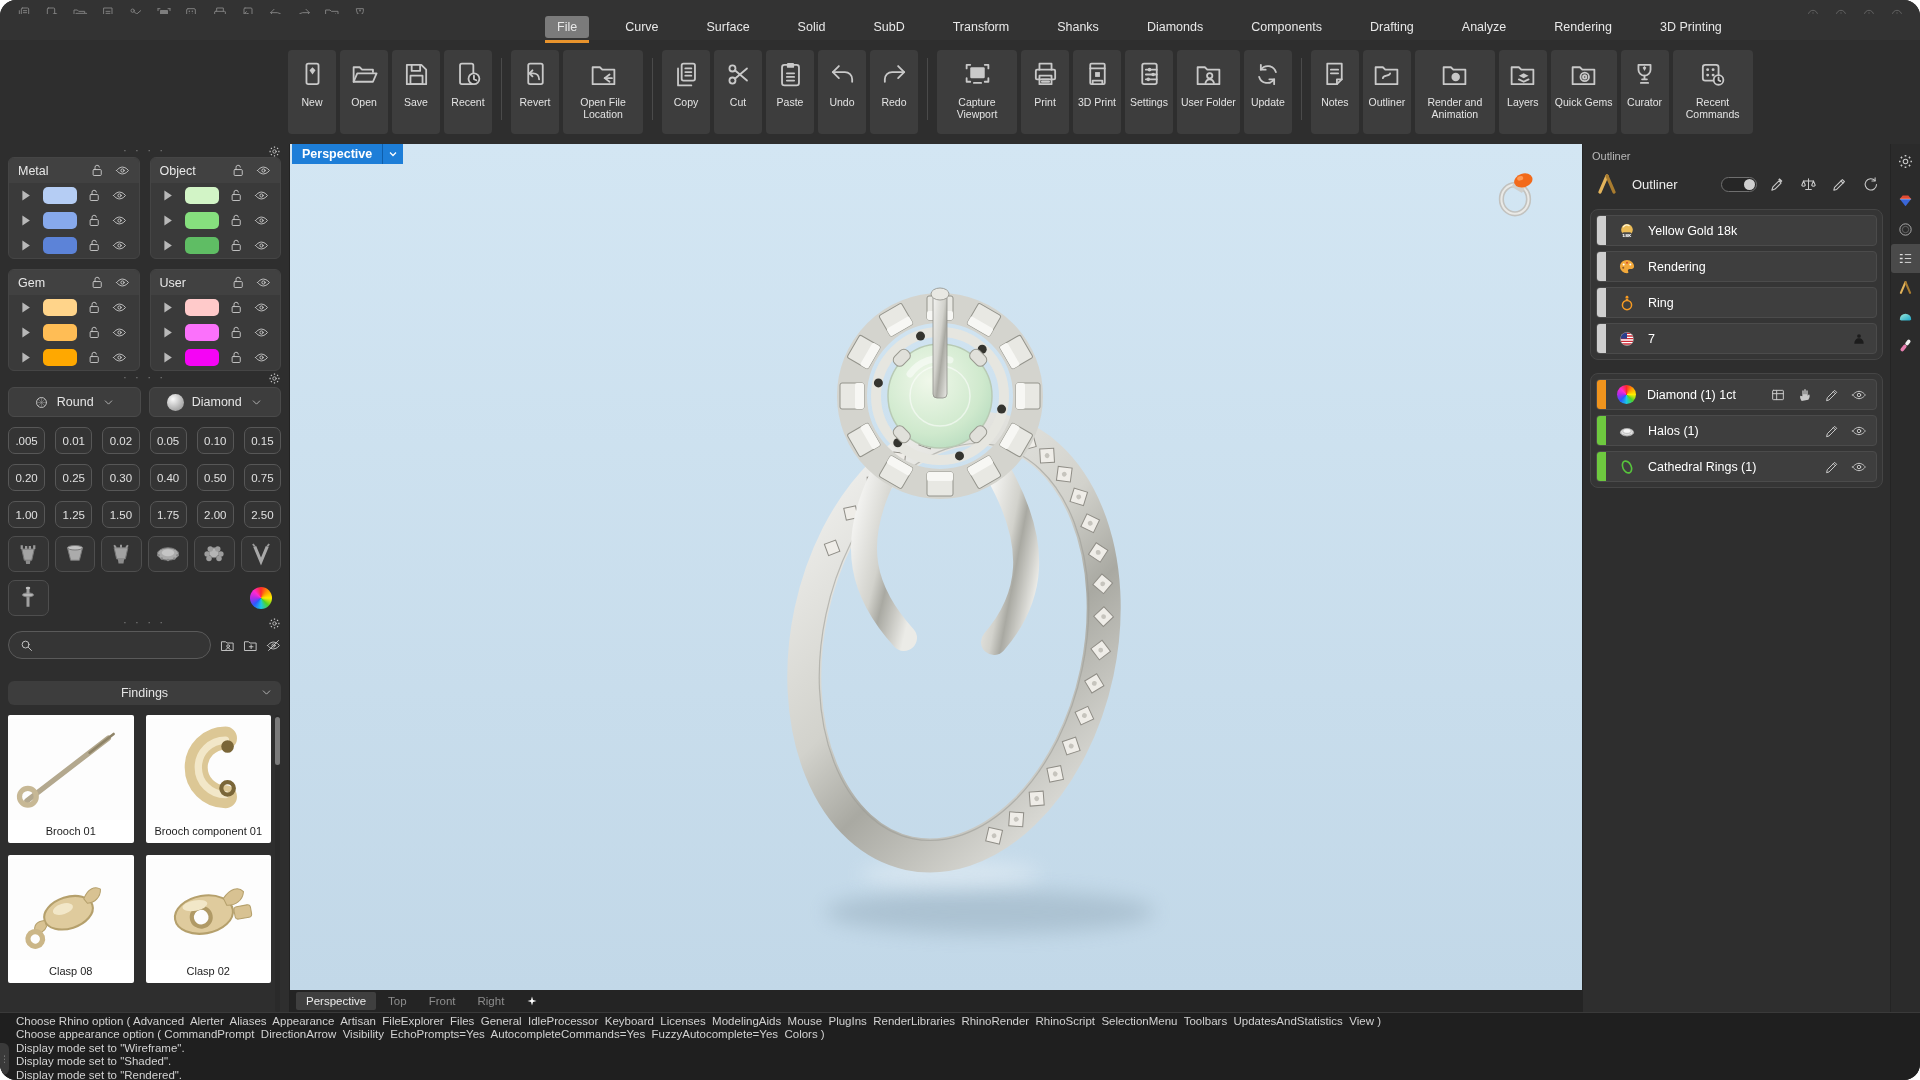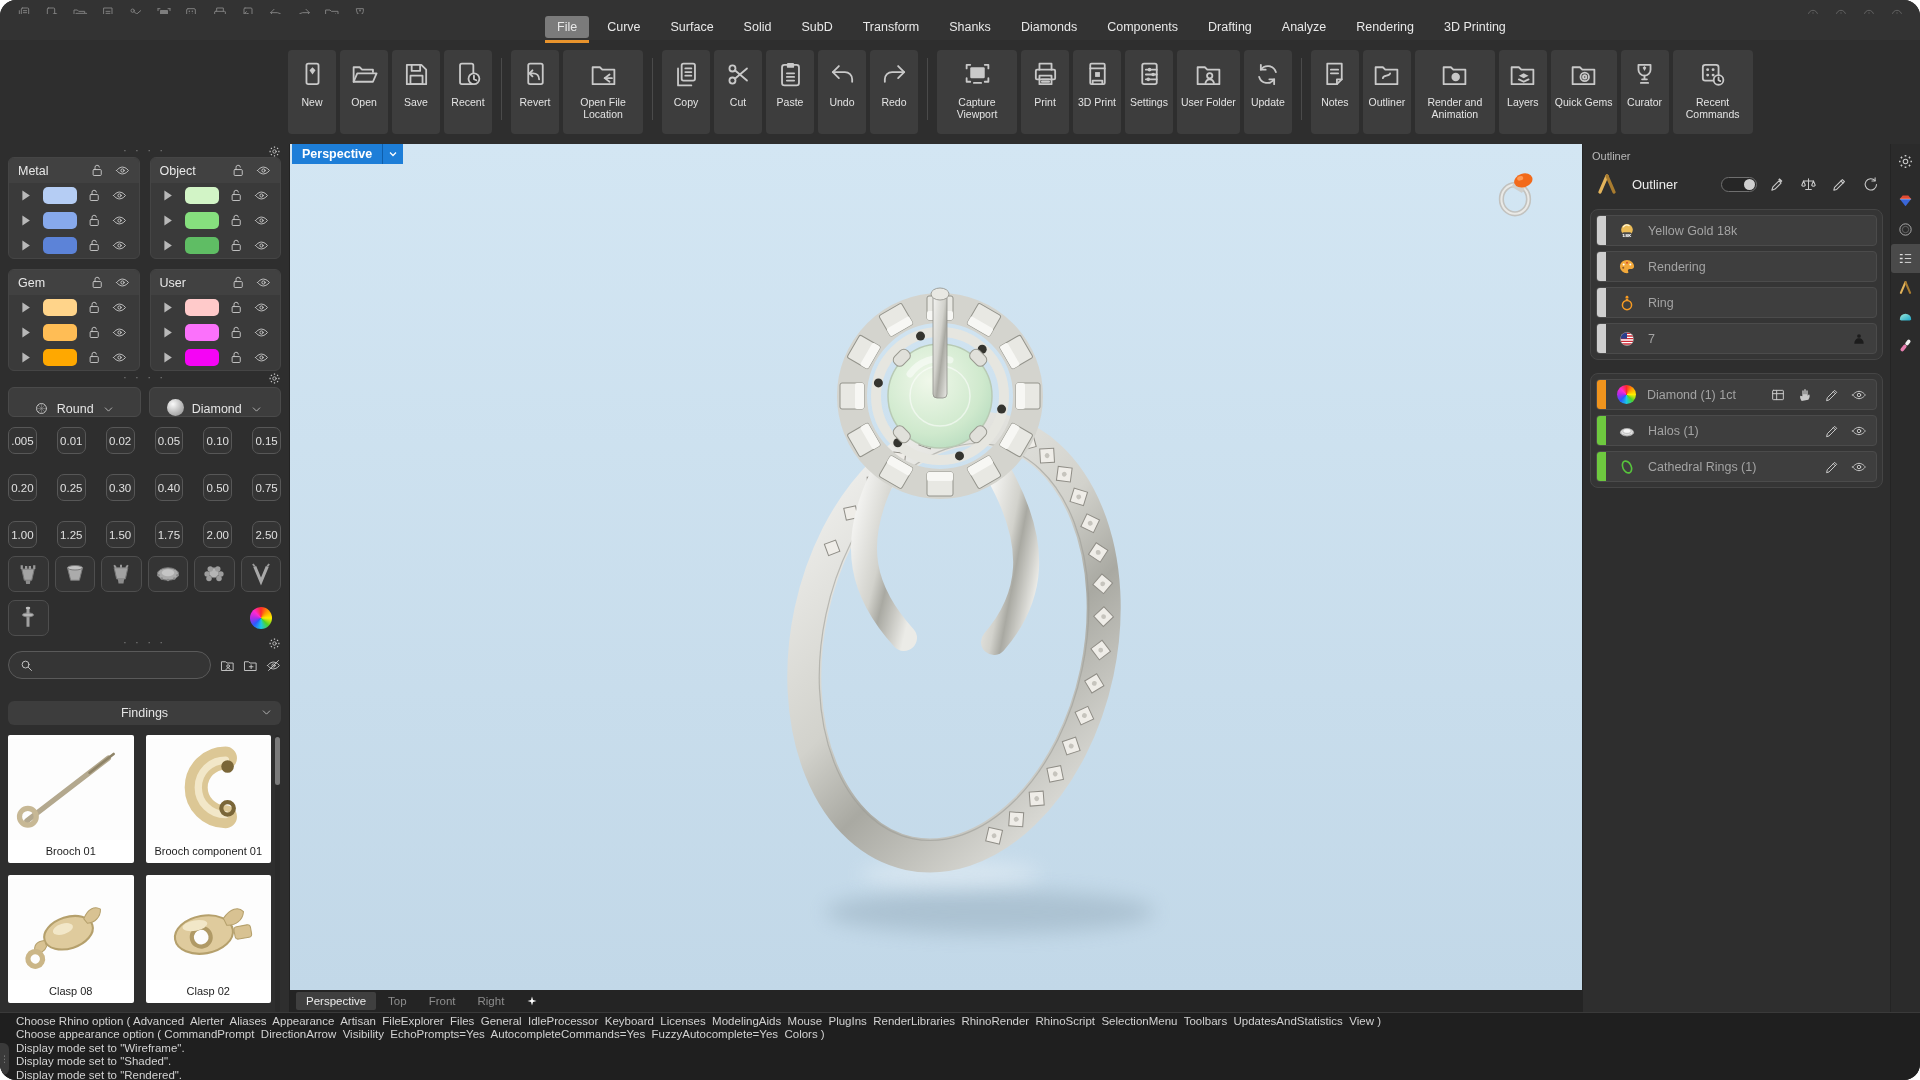--- a/index.html
+++ b/index.html
@@ -5,21 +5,21 @@
 *{margin:0;padding:0;box-sizing:border-box;}
 html,body{width:1920px;height:1080px;background:#ffffff;font-family:"Liberation Sans",sans-serif;}
 .window{position:relative;width:1920px;height:1080px;border-radius:16px;overflow:hidden;background:#2e2e2e;}
 
 .titlebar{height:14px;background:#333333;display:flex;align-items:flex-end;justify-content:space-between;padding:0 16px;overflow:hidden;}
 .qat{display:flex;gap:12px;opacity:.5;transform:translateY(8px);}
 .qat .icon svg{width:16px;height:16px;}
 .tr-icons{display:flex;gap:14px;opacity:.35;transform:translateY(8px);}
 .tr-icons .icon svg{width:14px;height:14px;}
 
-.menubar{height:26px;background:#333333;display:flex;align-items:center;gap:6px;padding-left:545px;}
+.menubar{height:26px;background:#333333;display:flex;align-items:center;gap:24px;padding-left:545px;}
 .mtab{color:#e8e8e8;font-size:12.5px;padding:4px 12px;border-radius:3px;position:relative;white-space:nowrap;}
 .mtab.active{background:#7b7b7b;}
 .mtab.active::after{content:"";position:absolute;left:0;right:0;bottom:-5px;height:3px;background:#e8932c;}
 
 .toolbar{height:104px;background:#2e2e2e;display:flex;align-items:flex-start;padding:10px 0 0 288px;gap:4px;}
 .tbtn{min-width:48px;max-width:80px;height:84px;background:#3d3d3d;border-radius:4px;display:flex;flex-direction:column;align-items:center;padding:10px 4px 4px;gap:7px;}
 .tico svg{width:29px;height:29px;}
 .tlab{font-size:10.5px;line-height:12px;color:#e3e3e3;text-align:center;}
 .vsep{width:1px;height:62px;background:#4a4a4a;margin:8px 5px 0;}
 
@@ -32,22 +32,22 @@
 .splitter{height:13px;display:flex;align-items:center;justify-content:center;position:relative;flex:none;}
 .splitter .dots{color:#8a8a8a;font-size:10px;letter-spacing:3px;line-height:6px;}
 .splitter .gear-pos{position:absolute;right:0;top:1px;}
 .sw-grid{display:grid;grid-template-columns:1fr 1fr;gap:10px;flex:none;}
 .sw-card{background:#3a3a3a;border-radius:6px;overflow:hidden;border:1px solid #454545;}
 .sw-head{display:flex;align-items:center;padding:5px 9px;gap:10px;background:#414141;}
 .sw-title{flex:1;color:#e8e8e8;font-size:12.5px;}
 .sw-row{display:flex;align-items:center;gap:10px;padding:4px 9px;}
 .swatch{width:34px;height:17px;border-radius:5px;display:inline-block;}
 .shape-row{display:grid;grid-template-columns:1fr 1fr;gap:8px;margin-top:3px;flex:none;}
-.shape-btn{height:30px;background:#3d3d3d;border:1px solid #4a4a4a;border-radius:6px;display:flex;align-items:flex-end;justify-content:center;gap:8px;color:#e5e5e5;font-size:12.5px;}
-.sizes{display:grid;grid-template-columns:repeat(6,1fr);gap:20px;margin-top:10px;flex:none;}
+.shape-btn{height:30px;background:#3d3d3d;border:1px solid #4a4a4a;border-radius:6px;display:flex;align-items:center;justify-content:center;gap:8px;color:#e5e5e5;font-size:12.5px;}
+.sizes{display:grid;grid-template-columns:repeat(6,1fr);gap:10px;margin-top:10px;flex:none;}
 .size-btn{height:27px;background:#343434;border:1px solid #575757;border-radius:7px;color:#e0e0e0;font-size:11.5px;display:flex;align-items:center;justify-content:center;}
 .heads{display:grid;grid-template-columns:repeat(6,1fr);gap:6px;margin-top:8px;flex:none;}
 .head-btn{height:36px;background:#343434;border:1px solid #4e4e4e;border-radius:7px;display:flex;align-items:center;justify-content:center;}
 .head-btn svg{width:30px;height:30px;}
 .cw-cell{display:flex;align-items:center;justify-content:center;}
 .cw{display:inline-block;width:22px;height:22px;border-radius:50%;background:conic-gradient(#ff2a2a,#ff9d00,#ffee00,#4fd32a,#19c8e8,#2a5bff,#b02ae8,#ff2ad0,#ff2a2a);}
 .sphere{display:inline-block;width:17px;height:17px;border-radius:50%;background:radial-gradient(circle at 35% 30%,#fafafa,#b9b9b9 55%,#8a8a8a);}
 .search-row{display:flex;align-items:center;gap:9px;margin-top:2px;flex:none;}
 .search-box{flex:1;height:28px;background:#353535;border:1px solid #5a5a5a;border-radius:14px;display:flex;align-items:center;padding:0 10px;gap:6px;}
 .search-box input{background:transparent;border:none;outline:none;color:#ddd;font-size:12px;width:100%;font-family:"Liberation Sans",sans-serif;}
@@ -81,21 +81,21 @@
 .rp-label{color:#ececec;font-size:13px;flex:1;}
 .toggle{width:36px;height:15px;border-radius:8px;background:#262626;border:1px solid #6f6f6f;position:relative;flex:none;}
 .toggle .knob{position:absolute;right:1px;top:1px;width:11px;height:11px;border-radius:50%;background:#cfcfcf;}
 .rp-tools{display:flex;gap:14px;}
 .rp-tools .icon svg{width:17px;height:17px;}
 .rp-group{background:#353535;border:1px solid #454545;border-radius:8px;padding:5px;display:flex;flex-direction:column;gap:5px;margin-bottom:13px;flex:none;}
 .rp-row{height:31px;background:#3e3e3e;border:1px solid #4b4b4b;border-radius:4px;display:flex;align-items:center;gap:11px;padding-right:9px;overflow:hidden;}
 .rp-bar{width:9px;align-self:stretch;flex:none;}
 .rp-row .icon svg{width:20px;height:20px;}
 .rp-row .cw{width:19px;height:19px;}
-.rp-row-label{flex:1;color:#a3a3a3;font-size:12.5px;white-space:nowrap;}
+.rp-row-label{flex:1;color:#ffffff;font-size:12.5px;white-space:nowrap;}
 .rp-trailing{display:flex;gap:11px;align-items:center;}
 .rp-trailing .icon svg{width:16px;height:16px;}
 
 .right-strip{width:30px;background:#2b2b2b;border-left:1px solid #242424;display:flex;flex-direction:column;align-items:stretch;padding-top:3px;}
 .strip-tab{display:flex;justify-content:center;padding:6px 0;}
 .strip-tab svg{width:17px;height:17px;}
 .strip-tab.active{background:#4a4a4a;border-radius:3px 0 0 3px;}
 .strip-gear{margin-bottom:10px;}
 
 .statusbar{height:68px;background:#1f1f1f;border-top:1px solid #3a3a3a;padding:2px 0 0 16px;position:relative;overflow:hidden;}

